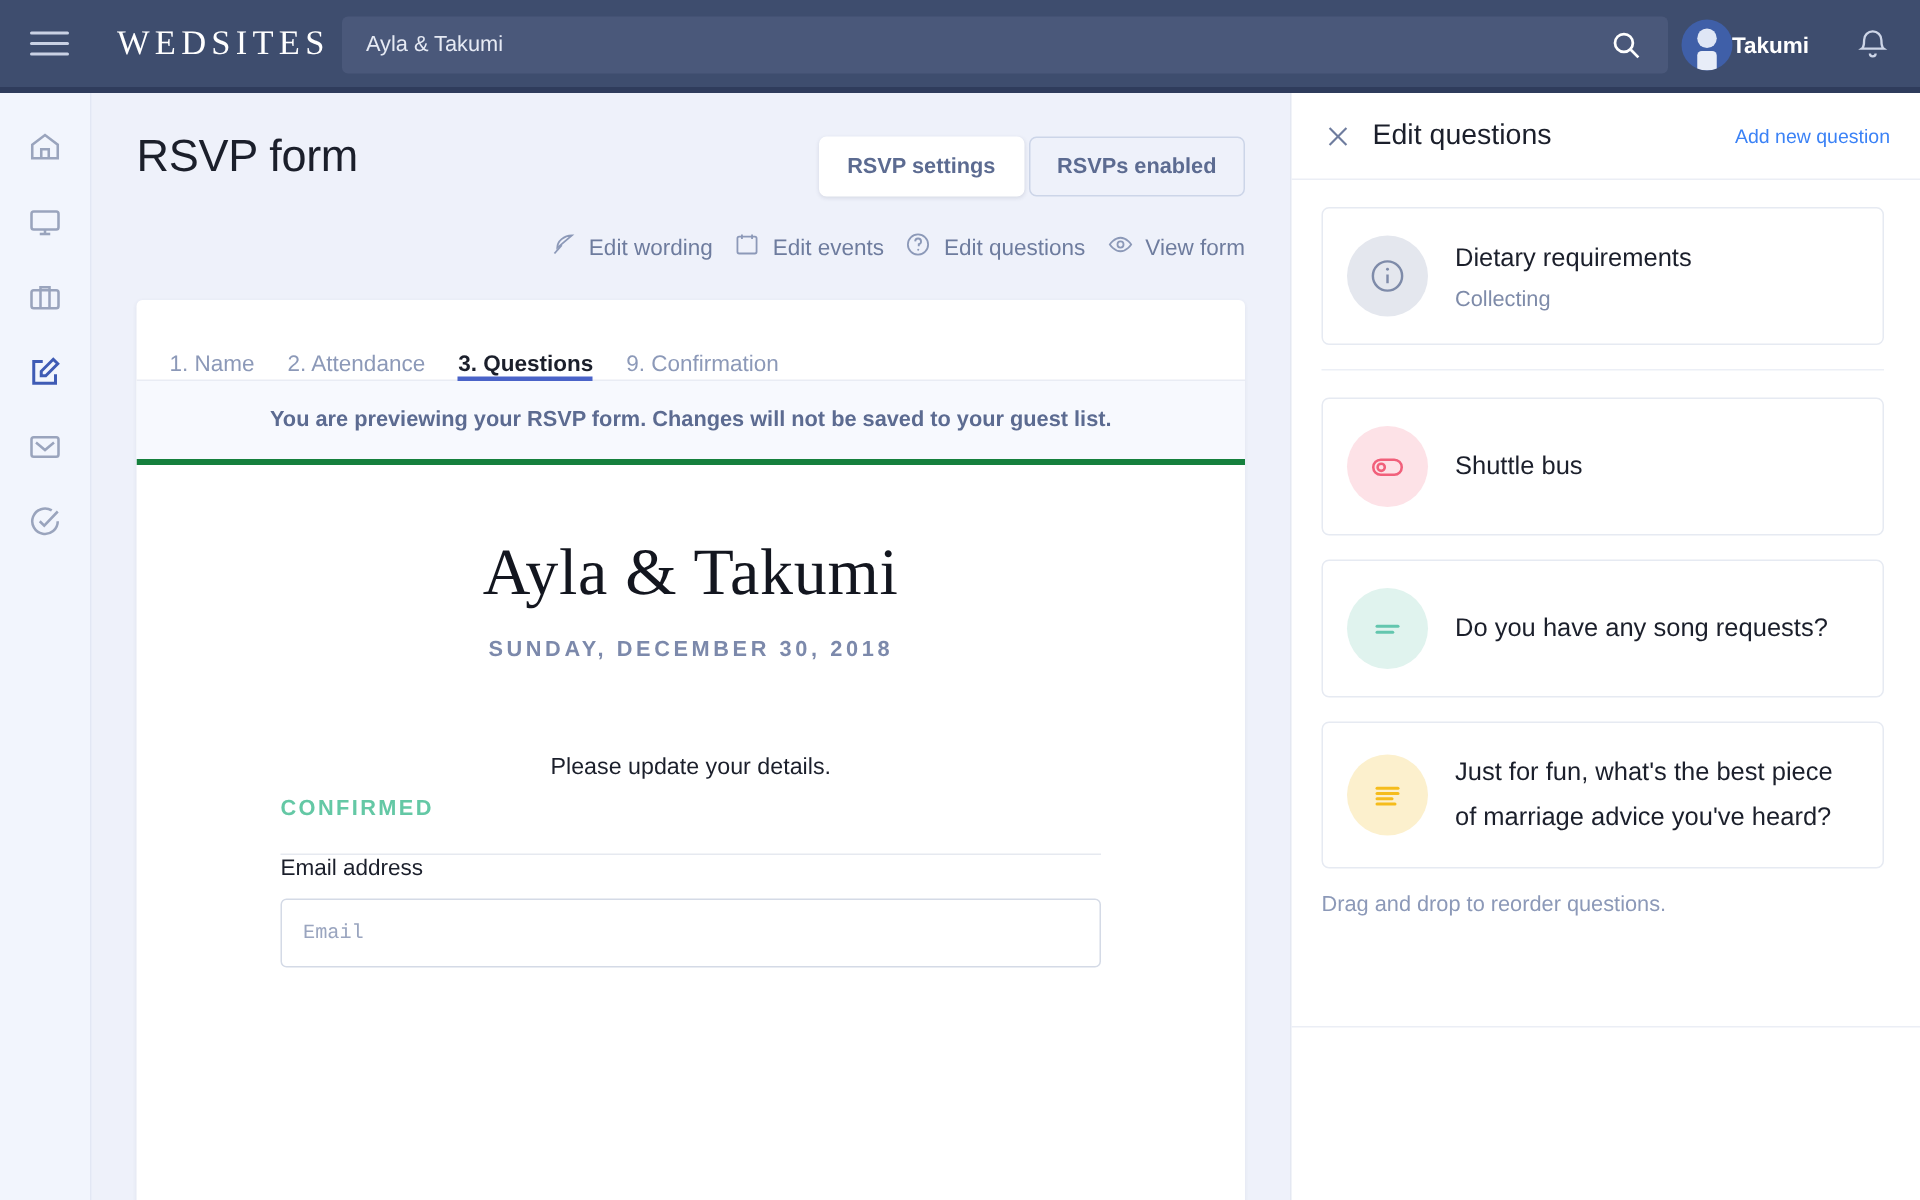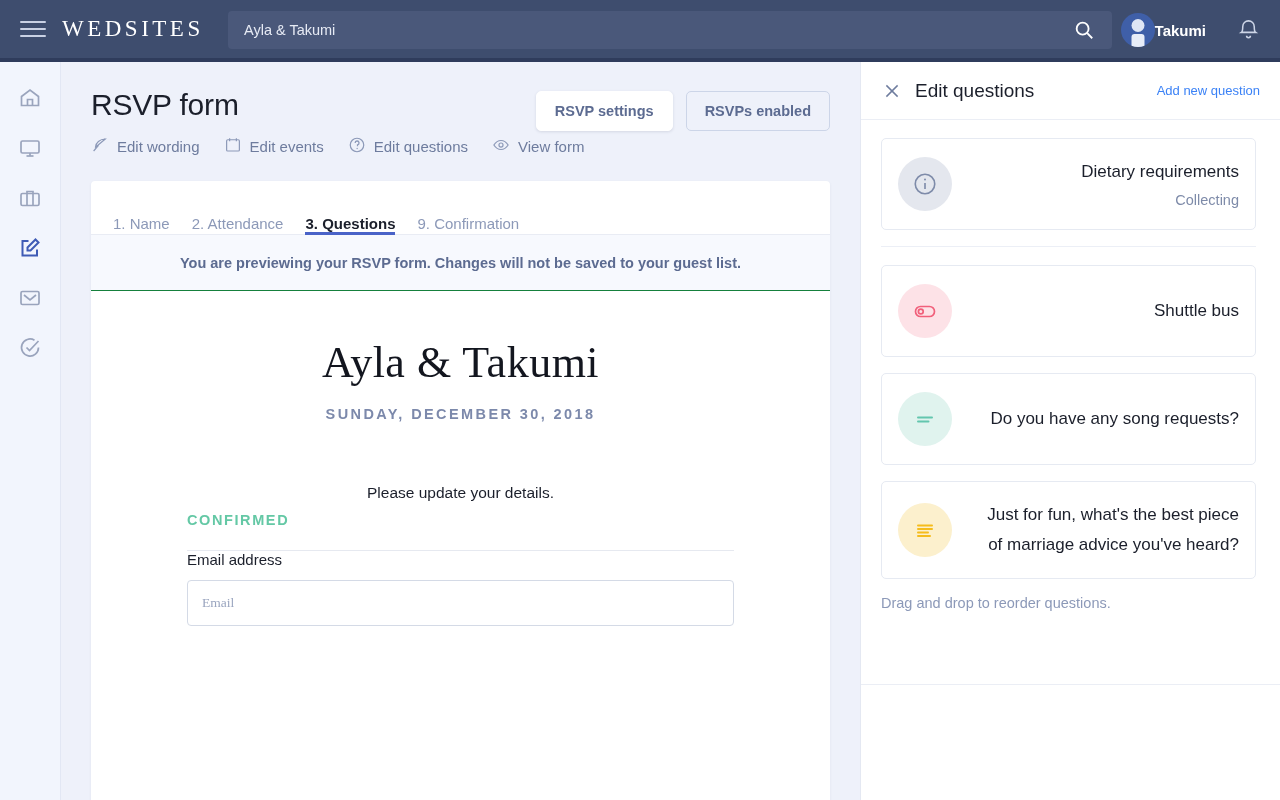--- a/index.html
+++ b/index.html
@@ -24,21 +24,21 @@
   }
   .hamburger {
     width: 30px; height: 22px; margin-left: 18px; margin-right: 12px;
     display: flex; flex-direction: column; justify-content: space-between;
     padding: 3px 2px; cursor: pointer;
   }
   .hamburger span { display: block; height: 2px; background: #c9d1e4; border-radius: 1px; }
   .brand {
     color: #ffffff; font-family: "Liberation Serif", serif;
     font-size: 23px; letter-spacing: 3.5px; font-weight: 400;
-    margin-left: 2px; white-space: nowrap; text-align: center;
+    margin-left: 18px; white-space: nowrap; text-align: center;
   }
   .searchbar {
     position: absolute; left: 228px; top: 11px;
     width: 884px; height: 38px;
     background: #4a587a; border-radius: 4px;
     display: flex; align-items: center;
   }
   .searchbar input {
     flex: 1; background: transparent; border: none; outline: none;
     color: #e6eaf4; font-size: 14.5px; padding: 0 16px;
@@ -84,32 +84,33 @@
 
   
   .main {
     position: absolute; left: 61px; top: 62px; width: 799px; height: 738px;
     background: #eef1fa; overflow: hidden;
   }
   .page-head { padding: 26px 30px 0 30px; position: relative; }
   .page-title {
     font-size: 30px; color: #1b1f2b; font-weight: normal; letter-spacing: -0.2px;
   }
-  .head-buttons { position: absolute; right: 30px; top: 29px; display: flex; gap: 13px; }
+  .head-buttons { position: absolute; right: 30px; top: 29px; display: flex; gap: 3px; }
   .btn {
     height: 40px; padding: 0 18px; border-radius: 5px;
     font-size: 14.5px; font-weight: bold; color: #5c6b91;
     display: flex; align-items: center; cursor: pointer;
     font-family: "Liberation Sans", sans-serif;
   }
   .btn-white { background: #ffffff; border: 1px solid #fff; box-shadow: 0 1px 3px rgba(40,50,80,.13); }
   .btn-outline { background: transparent; border: 1px solid #ccd5e8; }
   .action-links {
-    display: flex; gap: 24px; align-items: center;
-    margin-top: 14px;
+    display: flex; gap: 14px; align-items: center;
+    margin-top: 32px;
+    justify-content: flex-end;
   }
   .action-link {
     display: flex; align-items: center; gap: 8px;
     color: #6e7c9e; font-size: 15px; cursor: pointer;
   }
 
   .card-panel {
     margin: 24px 30px 0 30px; background: #ffffff;
     border-radius: 4px 4px 0 0;
     box-shadow: 0 1px 3px rgba(40,50,80,.07);
@@ -122,21 +123,21 @@
   .tab {
     font-size: 15px; color: #8c99b8; cursor: pointer;
     border-bottom: 3px solid transparent; margin-bottom: -1px;
   }
   .tab.active { color: #1b1f2b; font-weight: bold; border-bottom-color: #4a63c8; }
 
   .preview-note {
     background: #f7f9fe; height: 56px;
     display: flex; align-items: center; justify-content: center;
     color: #5c6b91; font-size: 14.5px; font-weight: bold;
-    border-bottom: 1px solid #15803d;
+    border-bottom: 4px solid #15803d;
   }
 
   .form-preview { padding: 46px 96px 0 96px; }
   .couple {
     text-align: center; font-family: "Liberation Serif", serif;
     font-size: 44px; color: #13161f; font-weight: normal; letter-spacing: 0.5px;
   }
   .wed-date {
     text-align: center; margin-top: 18px;
     color: #7c89ab; font-size: 14.5px; font-weight: bold; letter-spacing: 2.4px;
@@ -154,40 +155,40 @@
   }
   .divider { margin-top: 22px; height: 1px; background: #e6e9f0; }
   .field-label { font-size: 15px; color: #1b1f2b; }
   .field-input {
     margin-top: 12px; height: 46px; width: 100%;
     border: 1px solid #d4dae6; border-radius: 4px;
     background: #fff; display: flex; align-items: center; padding: 0 14px;
   }
   .field-input input {
     border: none; outline: none; width: 100%; font-size: 13.5px; color: #a16207;
-    font-family: Liberation Serif, serif; background: transparent;
+    font-family: Liberation Mono, monospace; background: transparent;
   }
   .field-input input::placeholder { color: #9aa5bf; }
 
   
   .side-panel {
     position: absolute; right: 0; top: 62px; width: 420px; height: 738px;
     background: #ffffff; border-left: 1px solid #e4e8f2; z-index: 25;
   }
   .panel-head {
     height: 58px; display: flex; align-items: center;
     padding: 0 20px; border-bottom: 1px solid #ebeef5; position: relative;
   }
   .close-x { width: 22px; height: 22px; cursor: pointer; display: flex; align-items: center; justify-content: center; }
   .panel-title { font-size: 19px; color: #1b1f2b; margin-left: 12px; }
   .panel-action {
     position: absolute; right: 20px; color: #3b82f6;
     font-size: 13px; font-weight: normal; cursor: pointer;
   }
-  .q-list { padding: 18px 24px 0 20px; text-align: right; }
+  .q-list { padding: 18px 24px 0 20px; }
   .q-card {
     border: 1px solid #e6eaf2; border-radius: 5px;
     display: flex; align-items: center; gap: 18px;
     padding: 18px 16px; margin-bottom: 16px; cursor: grab; background: #fff;
   }
   .q-sep { height: 1px; background: #eceff6; margin: 2px 0 18px 0; }
   .q-icon {
     width: 54px; height: 54px; border-radius: 50%; flex: 0 0 54px;
     display: flex; align-items: center; justify-content: center;
   }

